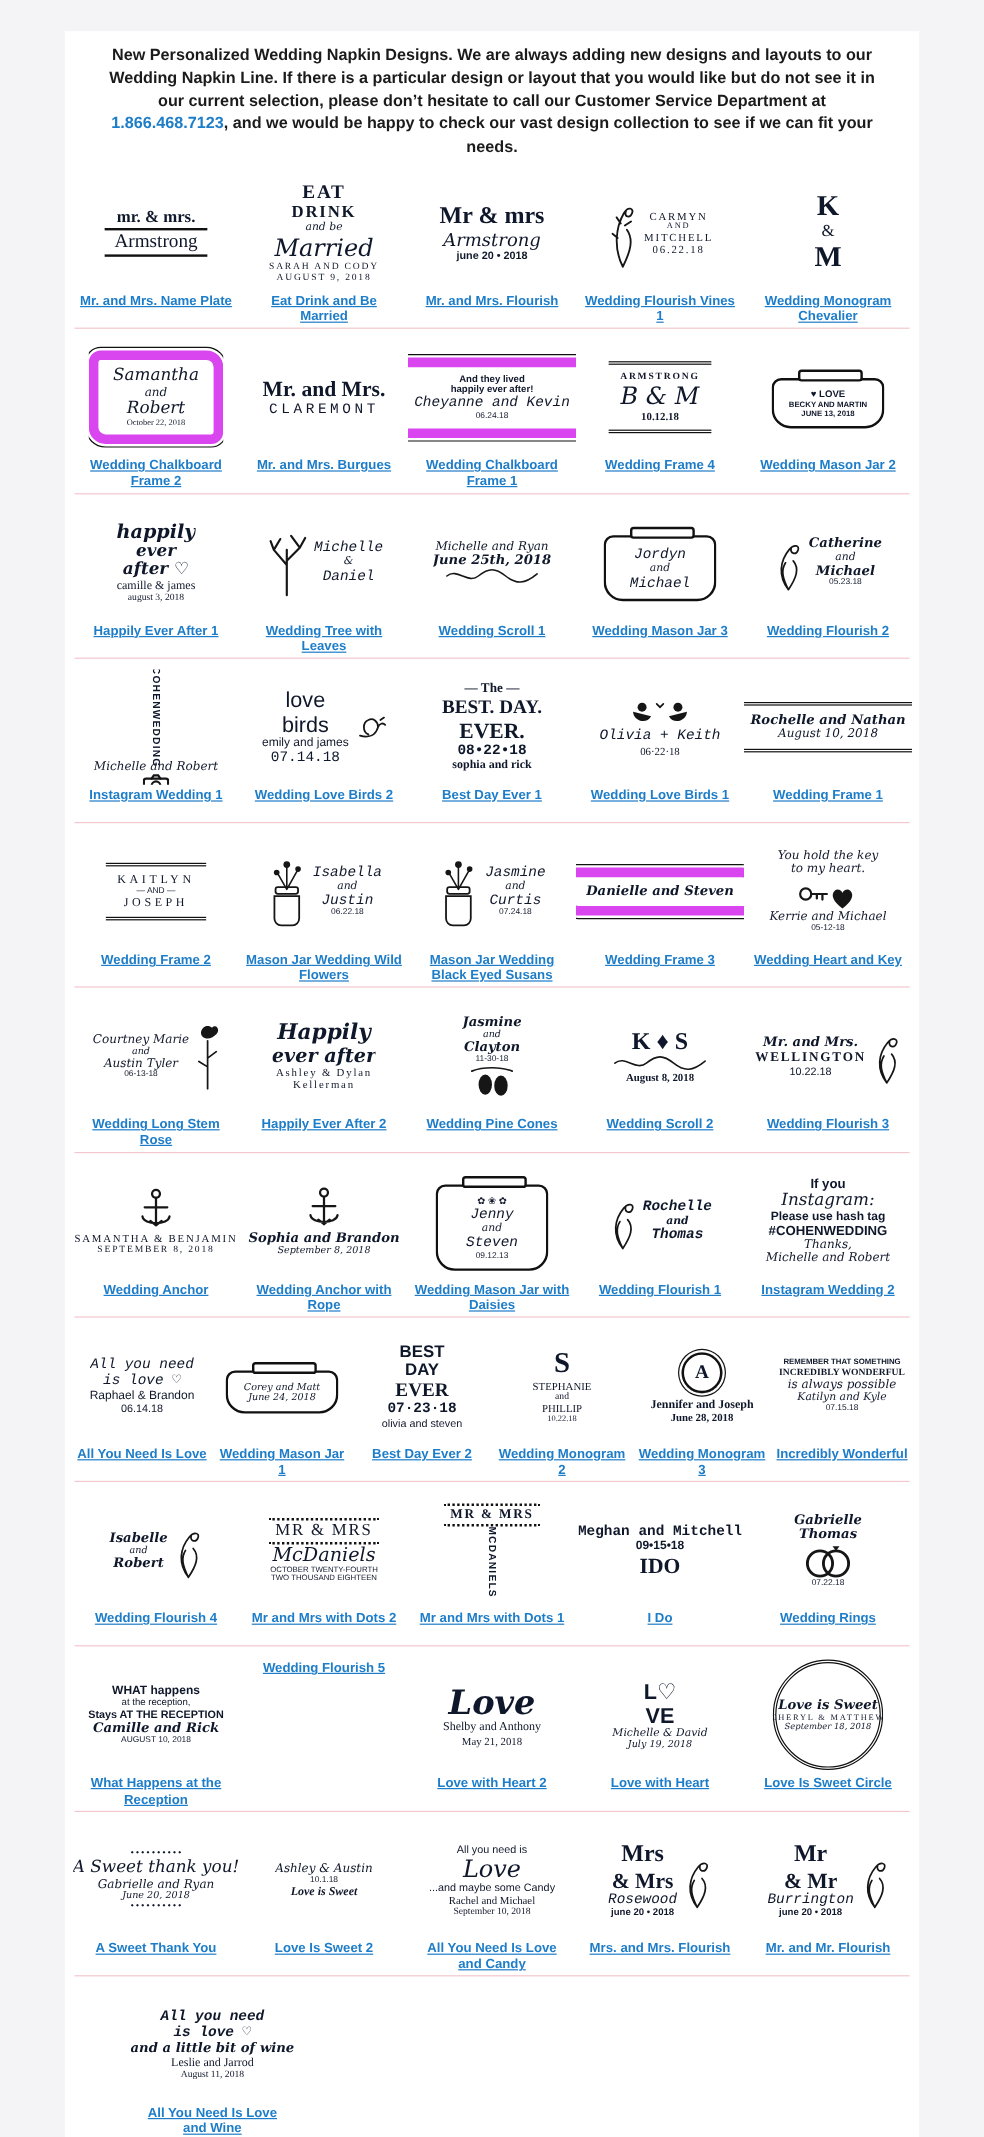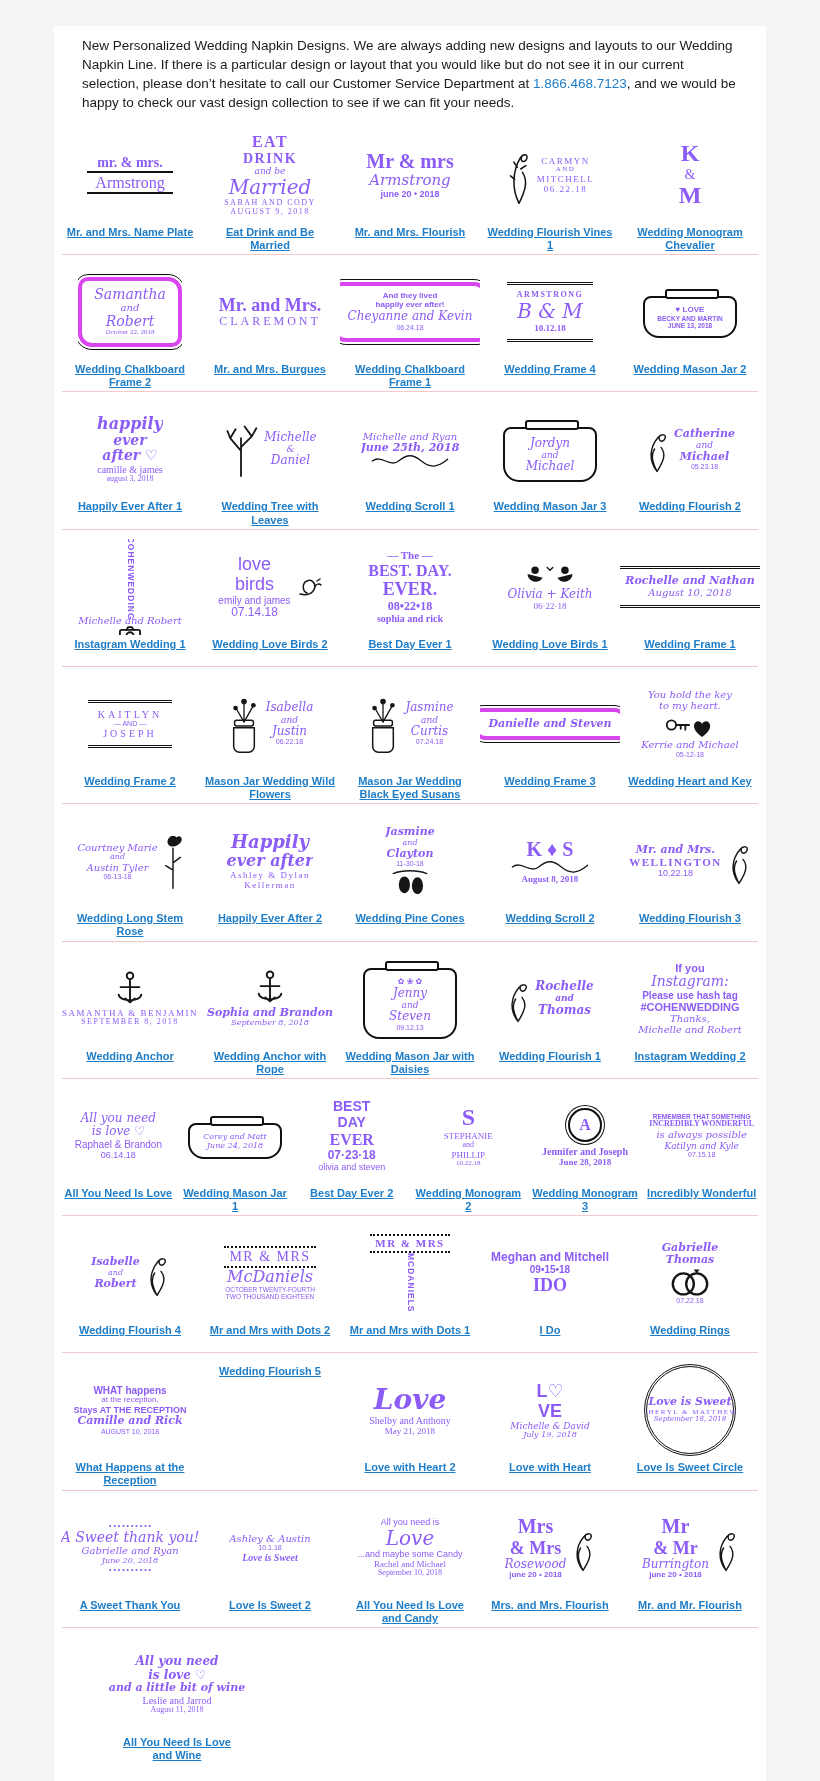--- a/index.html
+++ b/index.html
@@ -1,50 +1,50 @@
 <!DOCTYPE html>
 <html style="--blue: #1e7dc8; --pink: #f2c7cd; --page-bg: #f4f4f6; --content-bg: #ffffff;"><head>
 <meta charset="utf-8">
 <style>
   html,body{margin:0;padding:0;}
   body{width:820px;background:#f4f4f6;font-family:"Liberation Sans","DejaVu Sans",sans-serif;}
   .page{width:820px;min-height:1781px;box-sizing:border-box;padding:26px 54px 0;background:var(--page-bg,#f4f4f6);}
   .content{background:var(--content-bg,#ffffff);min-height:1728px;box-sizing:border-box;padding:10px 6px 24px;}
-  .header{font-weight:400;font-size:13.5px;line-height:1.42;text-align:left;color:#1b1b1b;margin:0 auto 12px;max-width:656px;}
+  .header{font-weight:700;font-size:13.5px;line-height:1.42;text-align:center;color:#1b1b1b;margin:0 auto 12px;max-width:656px;}
   .phone{color:var(--blue,#1e7dc8);text-decoration:none;cursor:pointer;}
   .row{display:flex;align-items:stretch;}
   .row-single .cell{flex:0 0 230px;}
   .cell{flex:1 1 0;min-width:0;display:flex;flex-direction:column;align-items:center;padding:2px 2px 0;overflow:hidden;}
-  .art{height:96px;display:flex;align-items:center;justify-content:center;color:#8b5cf6;overflow:hidden;}
+  .art{height:96px;display:flex;align-items:center;justify-content:center;color:#0f172a;overflow:hidden;}
   .art.h{gap:5px;}
   .stack{display:flex;flex-direction:column;align-items:center;justify-content:center;}
   .line{display:block;line-height:1.12;white-space:nowrap;}
   .label{color:var(--blue,#1e7dc8);font-size:11px;font-weight:700;line-height:1.2;text-align:center;min-height:26px;margin-top:3px;max-width:130px;text-decoration:underline;}
   .sep{height:1px;background:var(--pink,#f2c7cd);margin:2px 2px 7px;}
   .icon svg{display:block;}
   
   .script{font-family:"DejaVu Serif","Liberation Serif",serif;font-style:italic;}
   .serif{font-family:"Liberation Serif","DejaVu Serif",serif;}
   .caps{font-family:"Liberation Serif","DejaVu Serif",serif;letter-spacing:1.5px;}
   .bold{font-weight:700;}
   .italic{font-style:italic;}
   .spaced{letter-spacing:3px;}
   .vert{writing-mode:vertical-rl;font-size:8.5px;letter-spacing:1px;font-weight:700;max-height:84px;}
   .dotsline{border-top:2px dotted #111;border-bottom:2px dotted #111;padding:1px 5px;}
   .topline{border-top:2px solid #111;border-bottom:2px solid #111;padding:1px 8px;}
   .circled{border:2px solid #111;border-radius:50%;width:30px;height:30px;display:inline-flex;align-items:center;justify-content:center;box-shadow:0 0 0 2px #fff,0 0 0 3px #111;margin:3px 0 4px;}
   
   .box-jar{position:relative;border:2px solid #111;border-radius:8px 8px 16px 16px;padding:8px 12px 6px;margin-top:10px;min-width:66px;}
   .box-jar::before{content:"";position:absolute;top:-9px;left:22%;width:56%;height:6px;border:2px solid #111;border-radius:3px;background:#fff;}
-  .box-frame{border:4px solid #d946ef;outline:1px solid #111;outline-offset:2px;border-radius:10px 14px 10px 14px;padding:6px 12px;justify-content:center;}
+  .box-frame{border:8px solid #d946ef;outline:1px solid #111;outline-offset:2px;border-radius:10px 14px 10px 14px;padding:6px 12px;justify-content:center;}
   .box-bands{border-top:3px double #111;border-bottom:3px double #111;padding:6px 10px;}
   .box-circle{border:3px double #111;border-radius:50%;width:92px;height:92px;box-sizing:border-box;padding:4px;}
   
   .z6{font-size:6.5px;}.z7{font-size:7px;}.z8{font-size:8px;}.z9{font-size:9px;}.z10{font-size:10px;}
-  .z11{font-size:11px;font-weight:bold;}.z12{font-size:12px;}.z13{font-size:10px;}.z14{font-size:14px;}.z15{font-size:15px;}
+  .z11{font-size:11px;font-weight:bold;}.z12{font-size:12px;font-family:Liberation Mono, monospace;}.z13{font-size:10px;}.z14{font-size:14px;}.z15{font-size:15px;}
   .z16{font-size:16px;}.z18{font-size:18px;}.z20{font-size:20px;}
   .z24{font-size:24px;}.z26{font-size:18px;}.z28{font-size:28px;}
 </style>
 </head>
 <body>
 
 <div class="page">
   <div class="content">
     <p class="header"><span>New Personalized Wedding Napkin Designs. We are always adding new designs and layouts to our Wedding Napkin Line. If there is a particular design or layout that you would like but do not see it in our current selection, please don’t hesitate to call our Customer Service Department at </span><a class="phone">1.866.468.7123</a><span>, and we would be happy to check our vast design collection to see if we can fit your needs.</span></p>
     <div id="grid">

